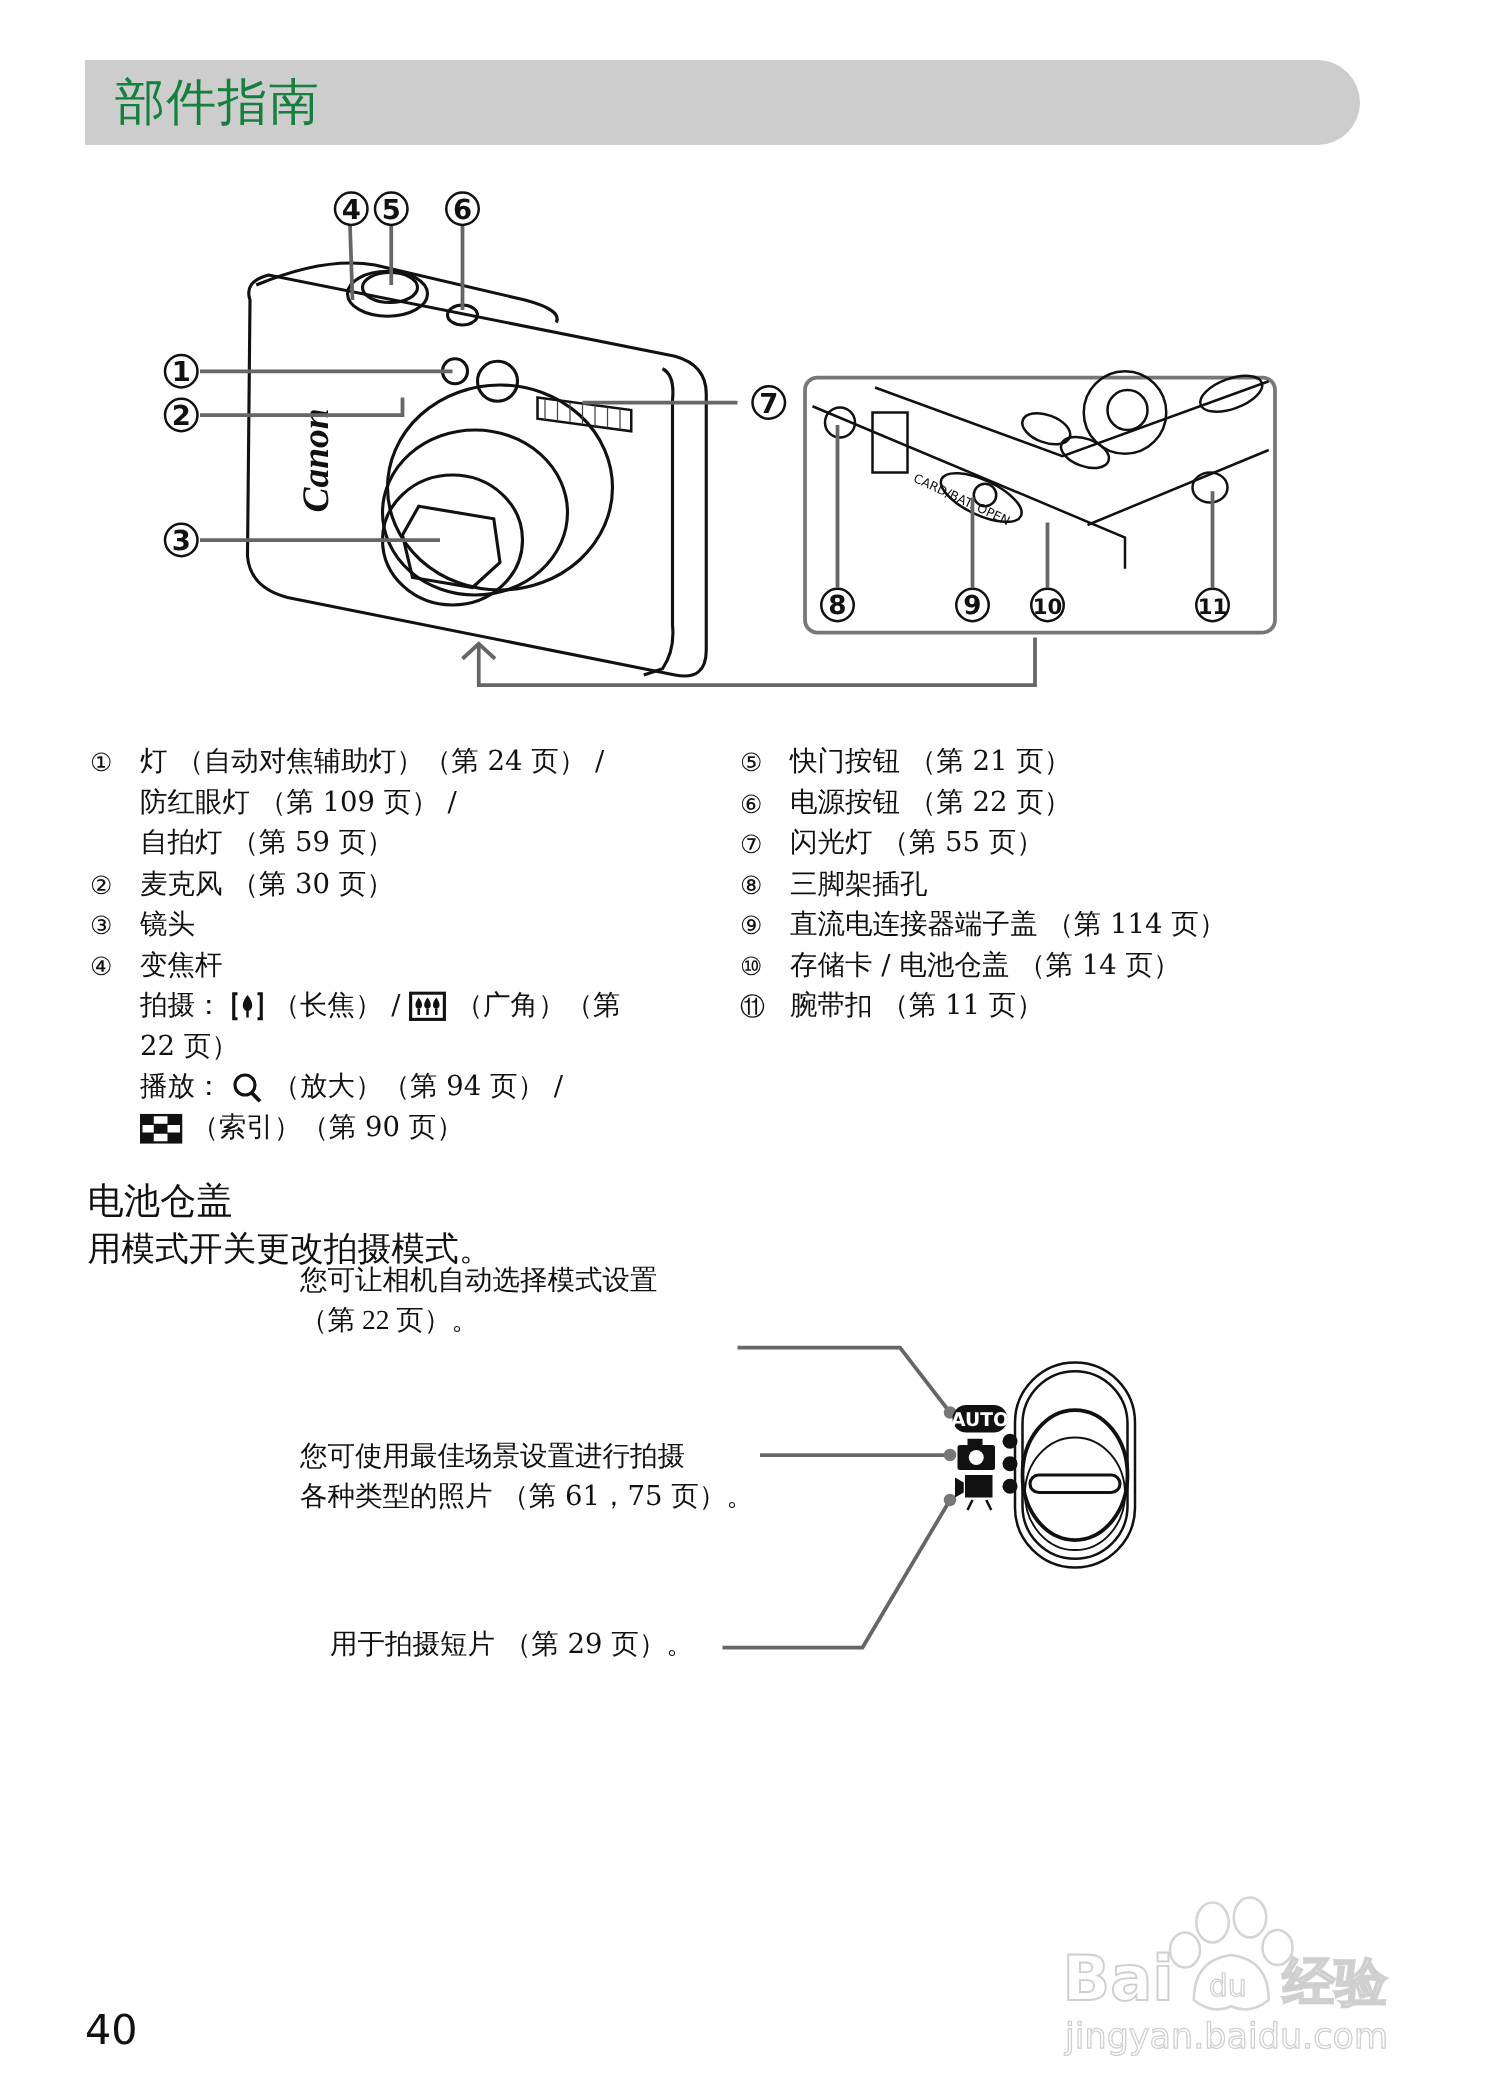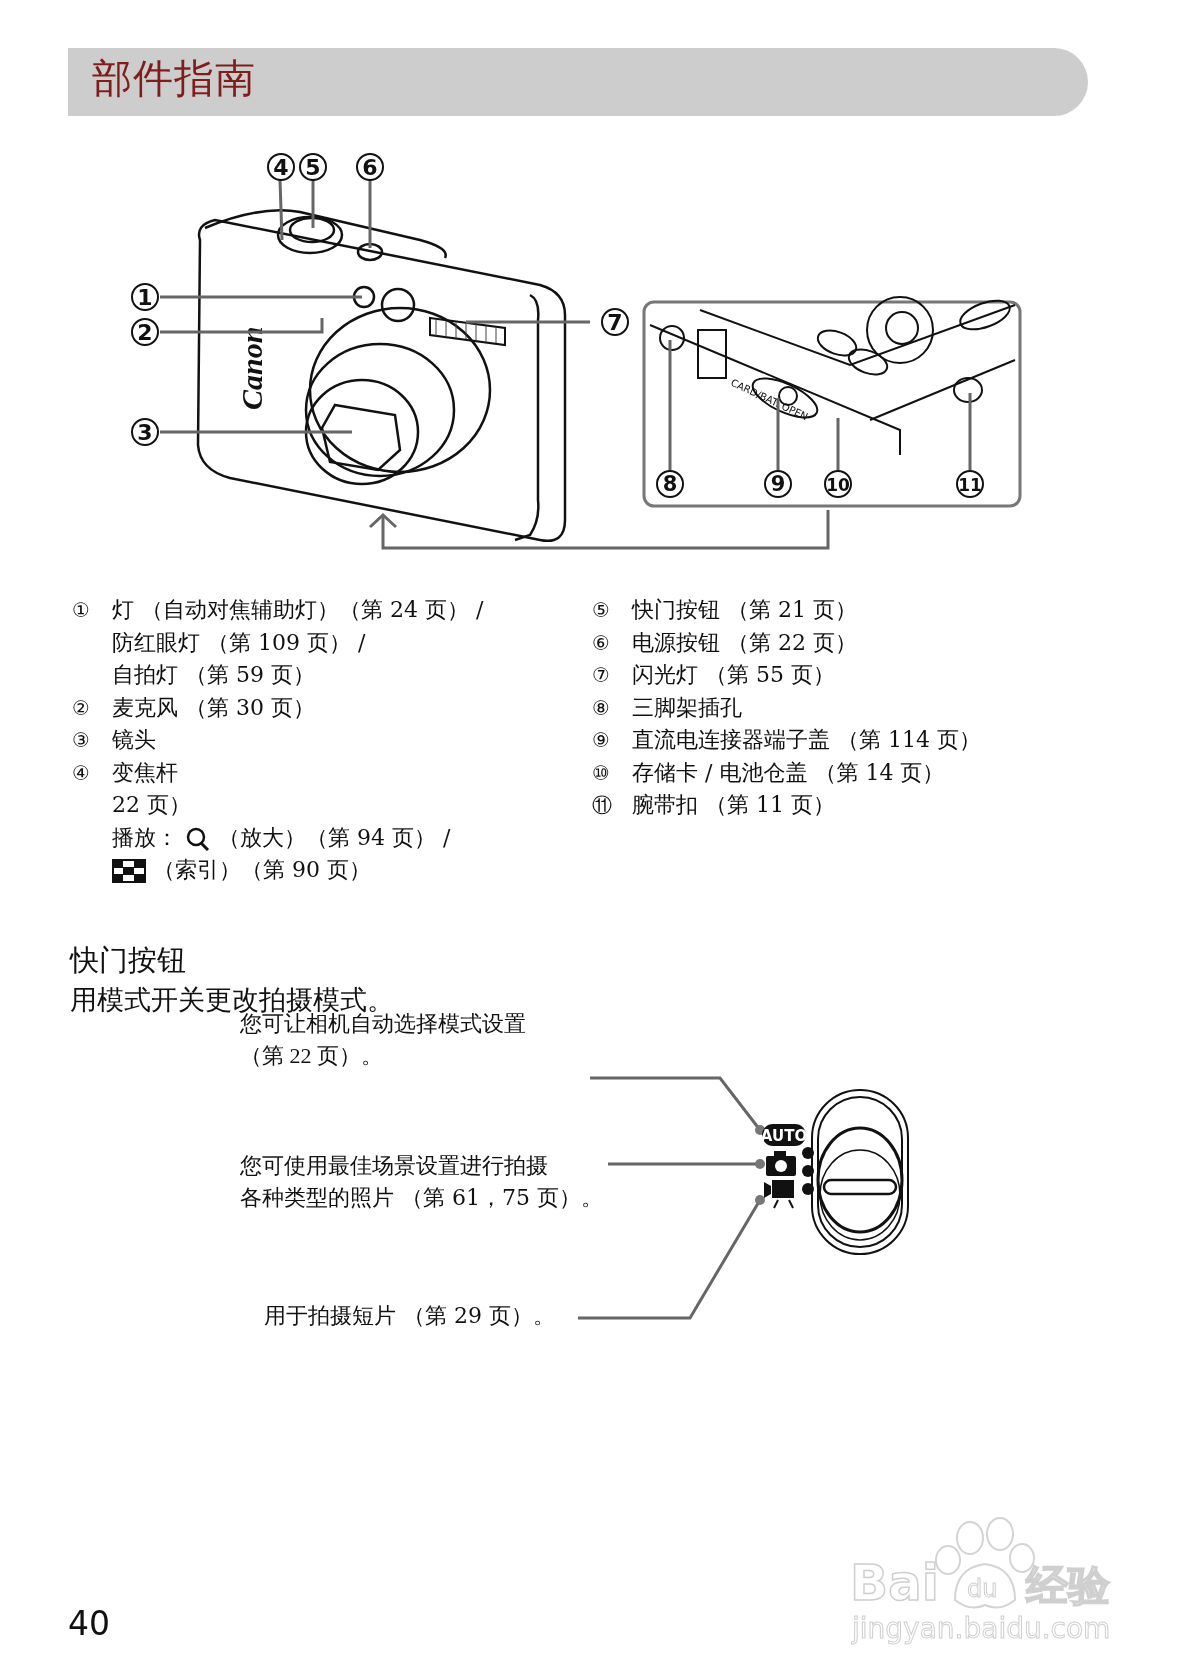--- a/index.html
+++ b/index.html
@@ -1,21 +1,21 @@
 <!DOCTYPE html>
 <html><head>
 <meta charset="utf-8">
 <style>
   html, body { margin: 0; padding: 0; background: #ffffff; }
   body { width: 1192px; height: 1680px; position: relative; overflow: hidden;
          font-family: "DejaVu Serif", "Liberation Serif", serif; color: #111; }
   .header-bar { position: absolute; left: 68px; top: 48px; width: 1020px; height: 68px;
                 background: #cdcdcd; border-radius: 0 34px 34px 0; }
   .header-title { position: absolute; left: 92px; top: 54px; font-size: 40px; line-height: 56px;
-                  font-family: Liberation Mono, monospace; letter-spacing: 1px; color: #7f1d1d; }
+                  font-family: Liberation Sans, sans-serif; letter-spacing: 1px; color: #15803d; }
   .figure { position: absolute; left: 0; top: 0; width: 1192px; height: 600px; }
   .legend { position: absolute; font-size: 22px; line-height: 32.5px; }
   .legend-left { left: 72px; top: 594px; width: 500px; }
   .legend-right { left: 592px; top: 594px; width: 480px; }
   .legend-item { display: flex; }
   .num { width: 40px; flex: 0 0 40px; font-family: "DejaVu Sans", sans-serif; font-size: 20px; }
   .item-text { flex: 1; }
   .inline-icon { display: inline-block; vertical-align: middle; }
   .section-title { position: absolute; left: 70px; top: 940px; font-size: 29px; line-height: 40px;
                    font-family: "DejaVu Sans", sans-serif; }
@@ -137,20 +137,37 @@
     <div class="item-text">麦克风 （第 30 页）</div>
   </div>
   <div class="legend-item">
     <span class="num">③</span>
     <div class="item-text">镜头</div>
   </div>
   <div class="legend-item">
     <span class="num">④</span>
     <div class="item-text">
       <div>变焦杆</div>
+      <div>
+        <span>拍摄：</span>
+        <svg class="inline-icon" width="26" height="24" viewBox="0 0 26 24">
+          <path d="M5 2 H2 V22 H5 M21 2 H24 V22 H21" fill="none" stroke="#111" stroke-width="2.5"></path>
+          <path d="M13 3 C8 9 8 15 13 16 C18 15 18 9 13 3 Z" fill="#111"></path>
+            <rect x="12" y="15" width="2" height="6" fill="#111"></rect>
+        </svg>
+        <span>（长焦） /</span>
+        <svg class="inline-icon" width="30" height="24" viewBox="0 0 30 24">
+          <rect x="1.5" y="1.5" width="27" height="21" fill="none" stroke="#111" stroke-width="2.5"></rect>
+          <path d="M8 5 C4 10 5 14 8 14 C11 14 12 10 8 5 Z M15 5 C11 10 12 14 15 14 C18 14 19 10 15 5 Z M22 5 C18 10 19 14 22 14 C25 14 26 10 22 5 Z" fill="#111"></path>
+          <rect x="7" y="14" width="2" height="5" fill="#111"></rect>
+            <rect x="14" y="14" width="2" height="5" fill="#111"></rect>
+            <rect x="21" y="14" width="2" height="5" fill="#111"></rect>
+        </svg>
+        <span>（广角）（第</span>
+      </div>
       <div>22 页）</div>
       <div>
         <span>播放：</span>
         <svg class="inline-icon" width="26" height="24" viewBox="0 0 26 24">
           <circle cx="11" cy="10" r="8" fill="none" stroke="#111" stroke-width="2.5"></circle>
             <line x1="16" y1="16" x2="23" y2="23" stroke="#111" stroke-width="3"></line>
         </svg>
         <span>（放大）（第 94 页） /</span>
       </div>
       <div>
@@ -191,21 +208,21 @@
   <div class="legend-item">
       <span class="num">⑩</span>
       <span class="item-text">存储卡 / 电池仓盖 （第 14 页）</span>
     </div>
   <div class="legend-item">
       <span class="num">⑪</span>
       <span class="item-text">腕带扣 （第 11 页）</span>
     </div>
 </div>
 
-<div class="section-title">快门按钮</div>
+<div class="section-title">电池仓盖</div>
 <div class="section-desc">用模式开关更改拍摄模式。</div>
 
 <div class="mode-text" style="left:240px; top:1008px;font-family:Liberation Serif, serif;">
   <div>您可让相机自动选择模式设置</div>
   <div>（第 22 页）。</div>
 </div>
 <div class="mode-text" style="left:240px; top:1150px;">
   <div>您可使用最佳场景设置进行拍摄</div>
   <div>各种类型的照片 （第 61，75 页）。</div>
 </div>

